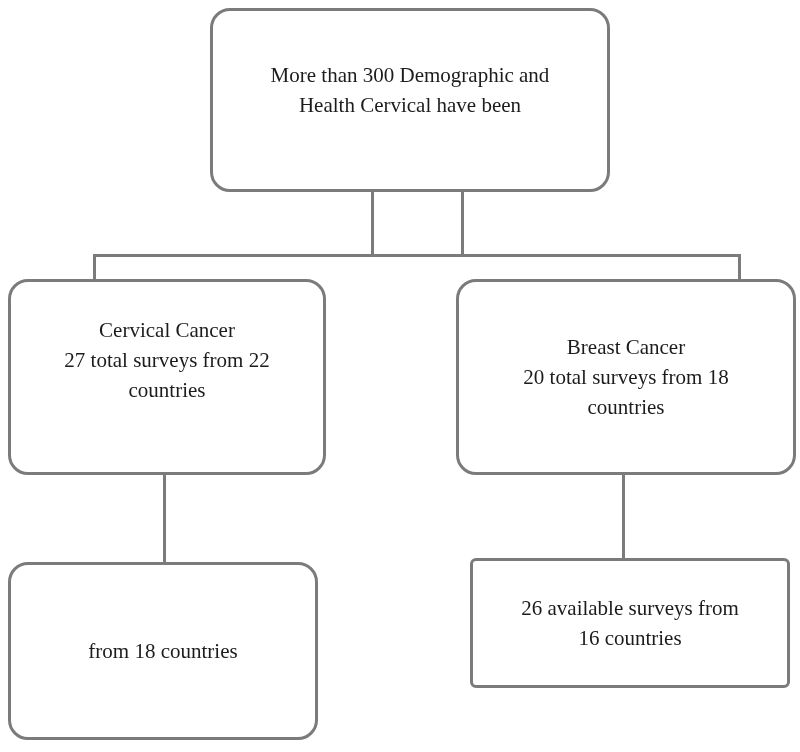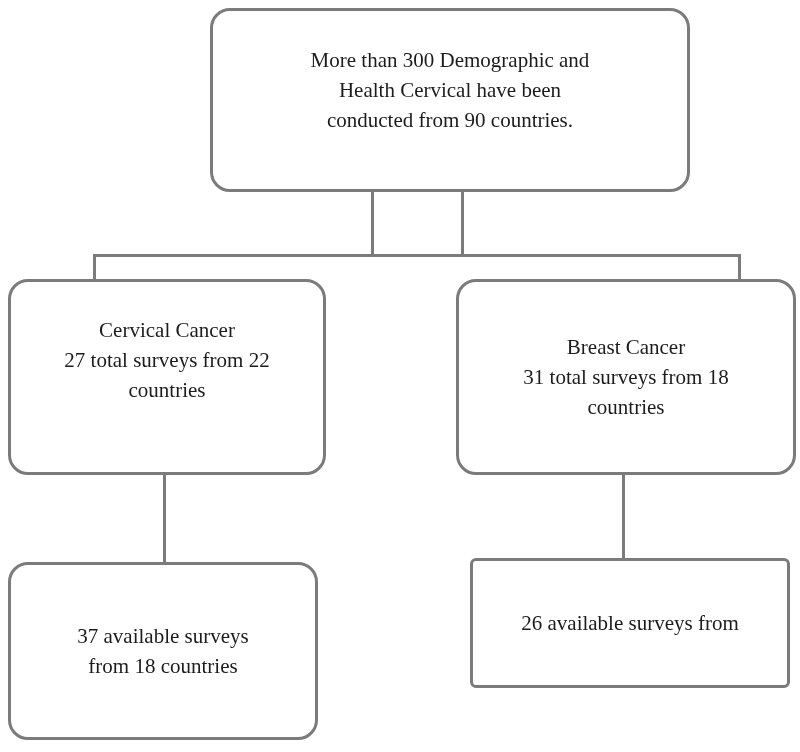--- a/index.html
+++ b/index.html
@@ -19,21 +19,21 @@
     border-radius: 20px;
     background: #ffffff;
     display: flex;
     flex-direction: column;
     align-items: center;
     justify-content: center;
     text-align: center;
     font-size: 21px;
     line-height: 30px;
   }
-  .node-root          { left: 210px; top:   8px; width: 480px; height: 184px; padding-bottom: 20px; }
+  .node-root          { left: 210px; top:   8px; width: 400px; height: 184px; padding-bottom: 20px; }
   .node-cervical      { left:   8px; top: 279px; width: 318px; height: 196px; padding-bottom: 34px; }
   .node-breast        { left: 456px; top: 279px; width: 340px; height: 196px; }
   .node-cervical-avail{ left:   8px; top: 562px; width: 310px; height: 178px; }
   .node-breast-avail  { left: 470px; top: 558px; width: 320px; height: 130px; border-radius: 6px; }
   .line { position: absolute; background: #7b7b7b; }
   .c-stem-left  { left: 371px; top: 192px; width: 3px;  height: 65px; }
   .c-stem-right { left: 461px; top: 192px; width: 3px;  height: 65px; }
   .c-hbar       { left:  93px; top: 254px; width: 648px; height: 3px; }
   .c-drop-left  { left:  93px; top: 254px; width: 3px;  height: 28px; }
   .c-drop-right { left: 738px; top: 254px; width: 3px;  height: 28px; }
@@ -50,37 +50,36 @@
   <div class="line c-stem-right"></div>
   <div class="line c-hbar"></div>
   <div class="line c-drop-left"></div>
   <div class="line c-drop-right"></div>
   <div class="line c-mid-left"></div>
   <div class="line c-mid-right"></div>
 
   <div class="node node-root">
     <div class="nline">More than 300 Demographic and</div>
     <div class="nline">Health Cervical have been</div>
-    <div class="nline">conducted from 90 countries.</div>
   </div>
 
   <div class="node node-cervical">
     <div class="nline">Cervical Cancer</div>
     <div class="nline">27 total surveys from 22</div>
     <div class="nline">countries</div>
   </div>
 
   <div class="node node-breast">
     <div class="nline">Breast Cancer</div>
-    <div class="nline">31 total surveys from 18</div>
+    <div class="nline">20 total surveys from 18</div>
     <div class="nline">countries</div>
   </div>
 
   <div class="node node-cervical-avail">
-    <div class="nline">37 available surveys</div>
     <div class="nline">from 18 countries</div>
   </div>
 
   <div class="node node-breast-avail">
     <div class="nline">26 available surveys from</div>
+    <div class="nline">16 countries</div>
   </div>
 
 </div>
 
 </body></html>

